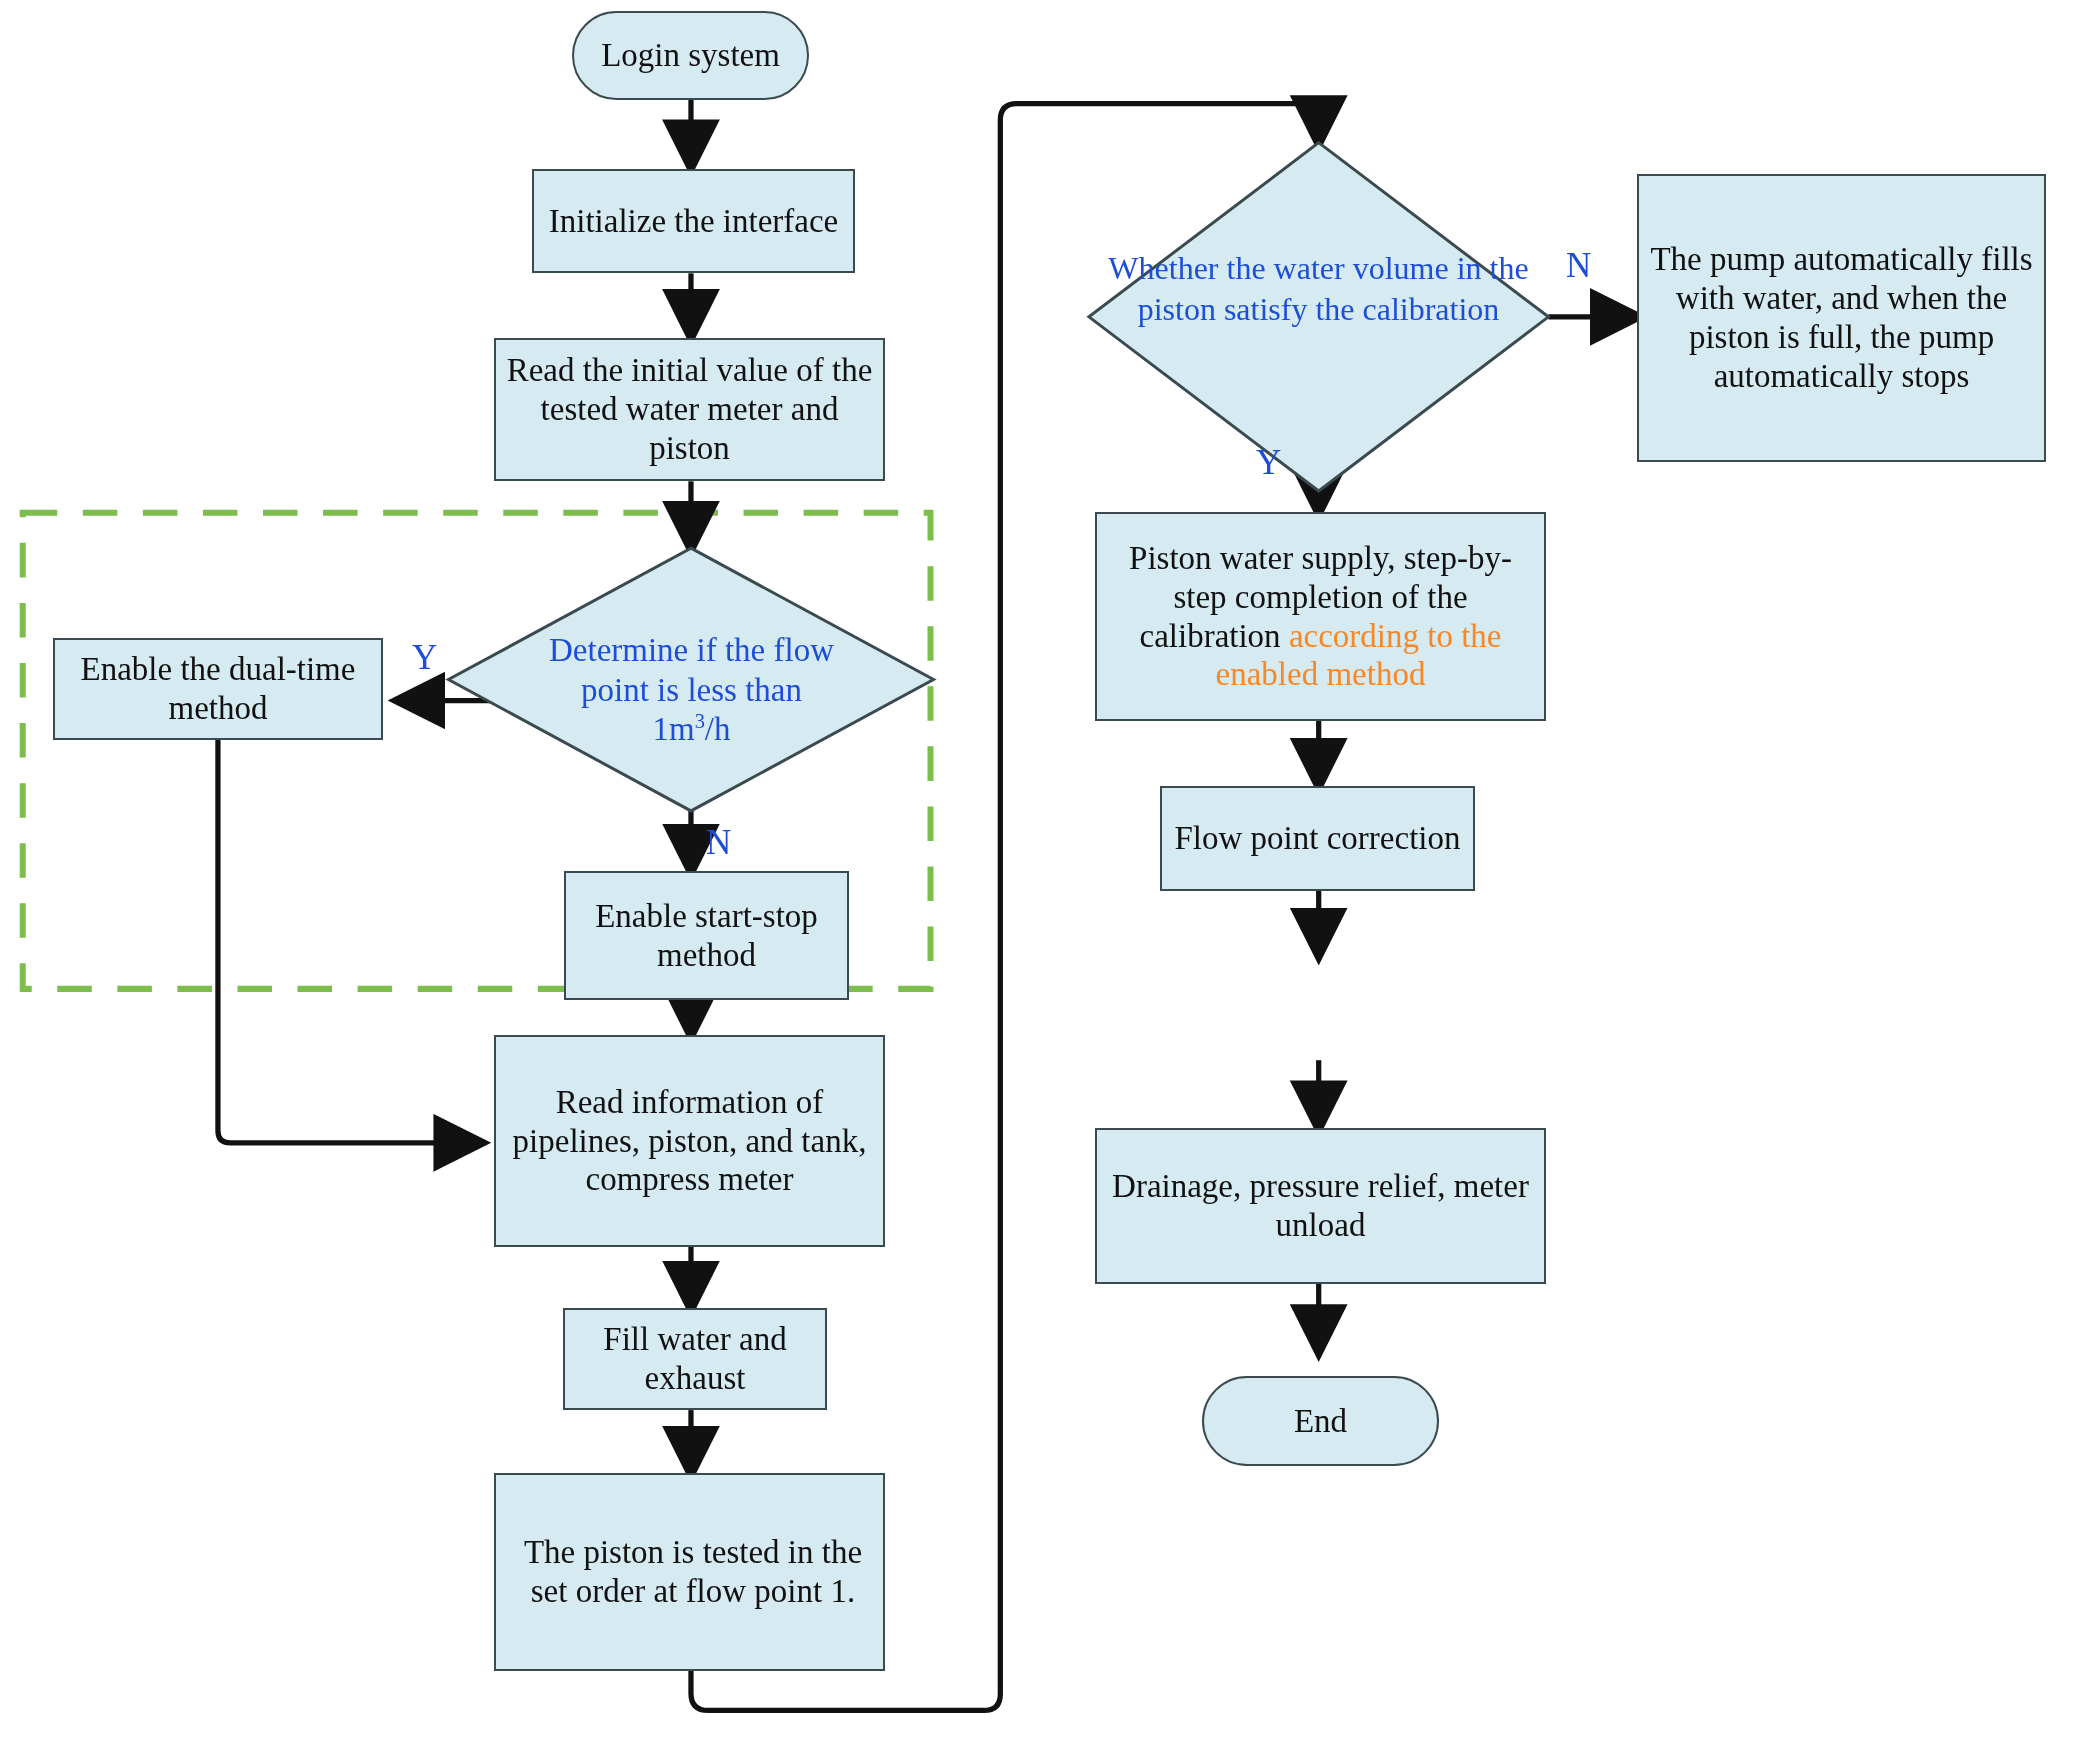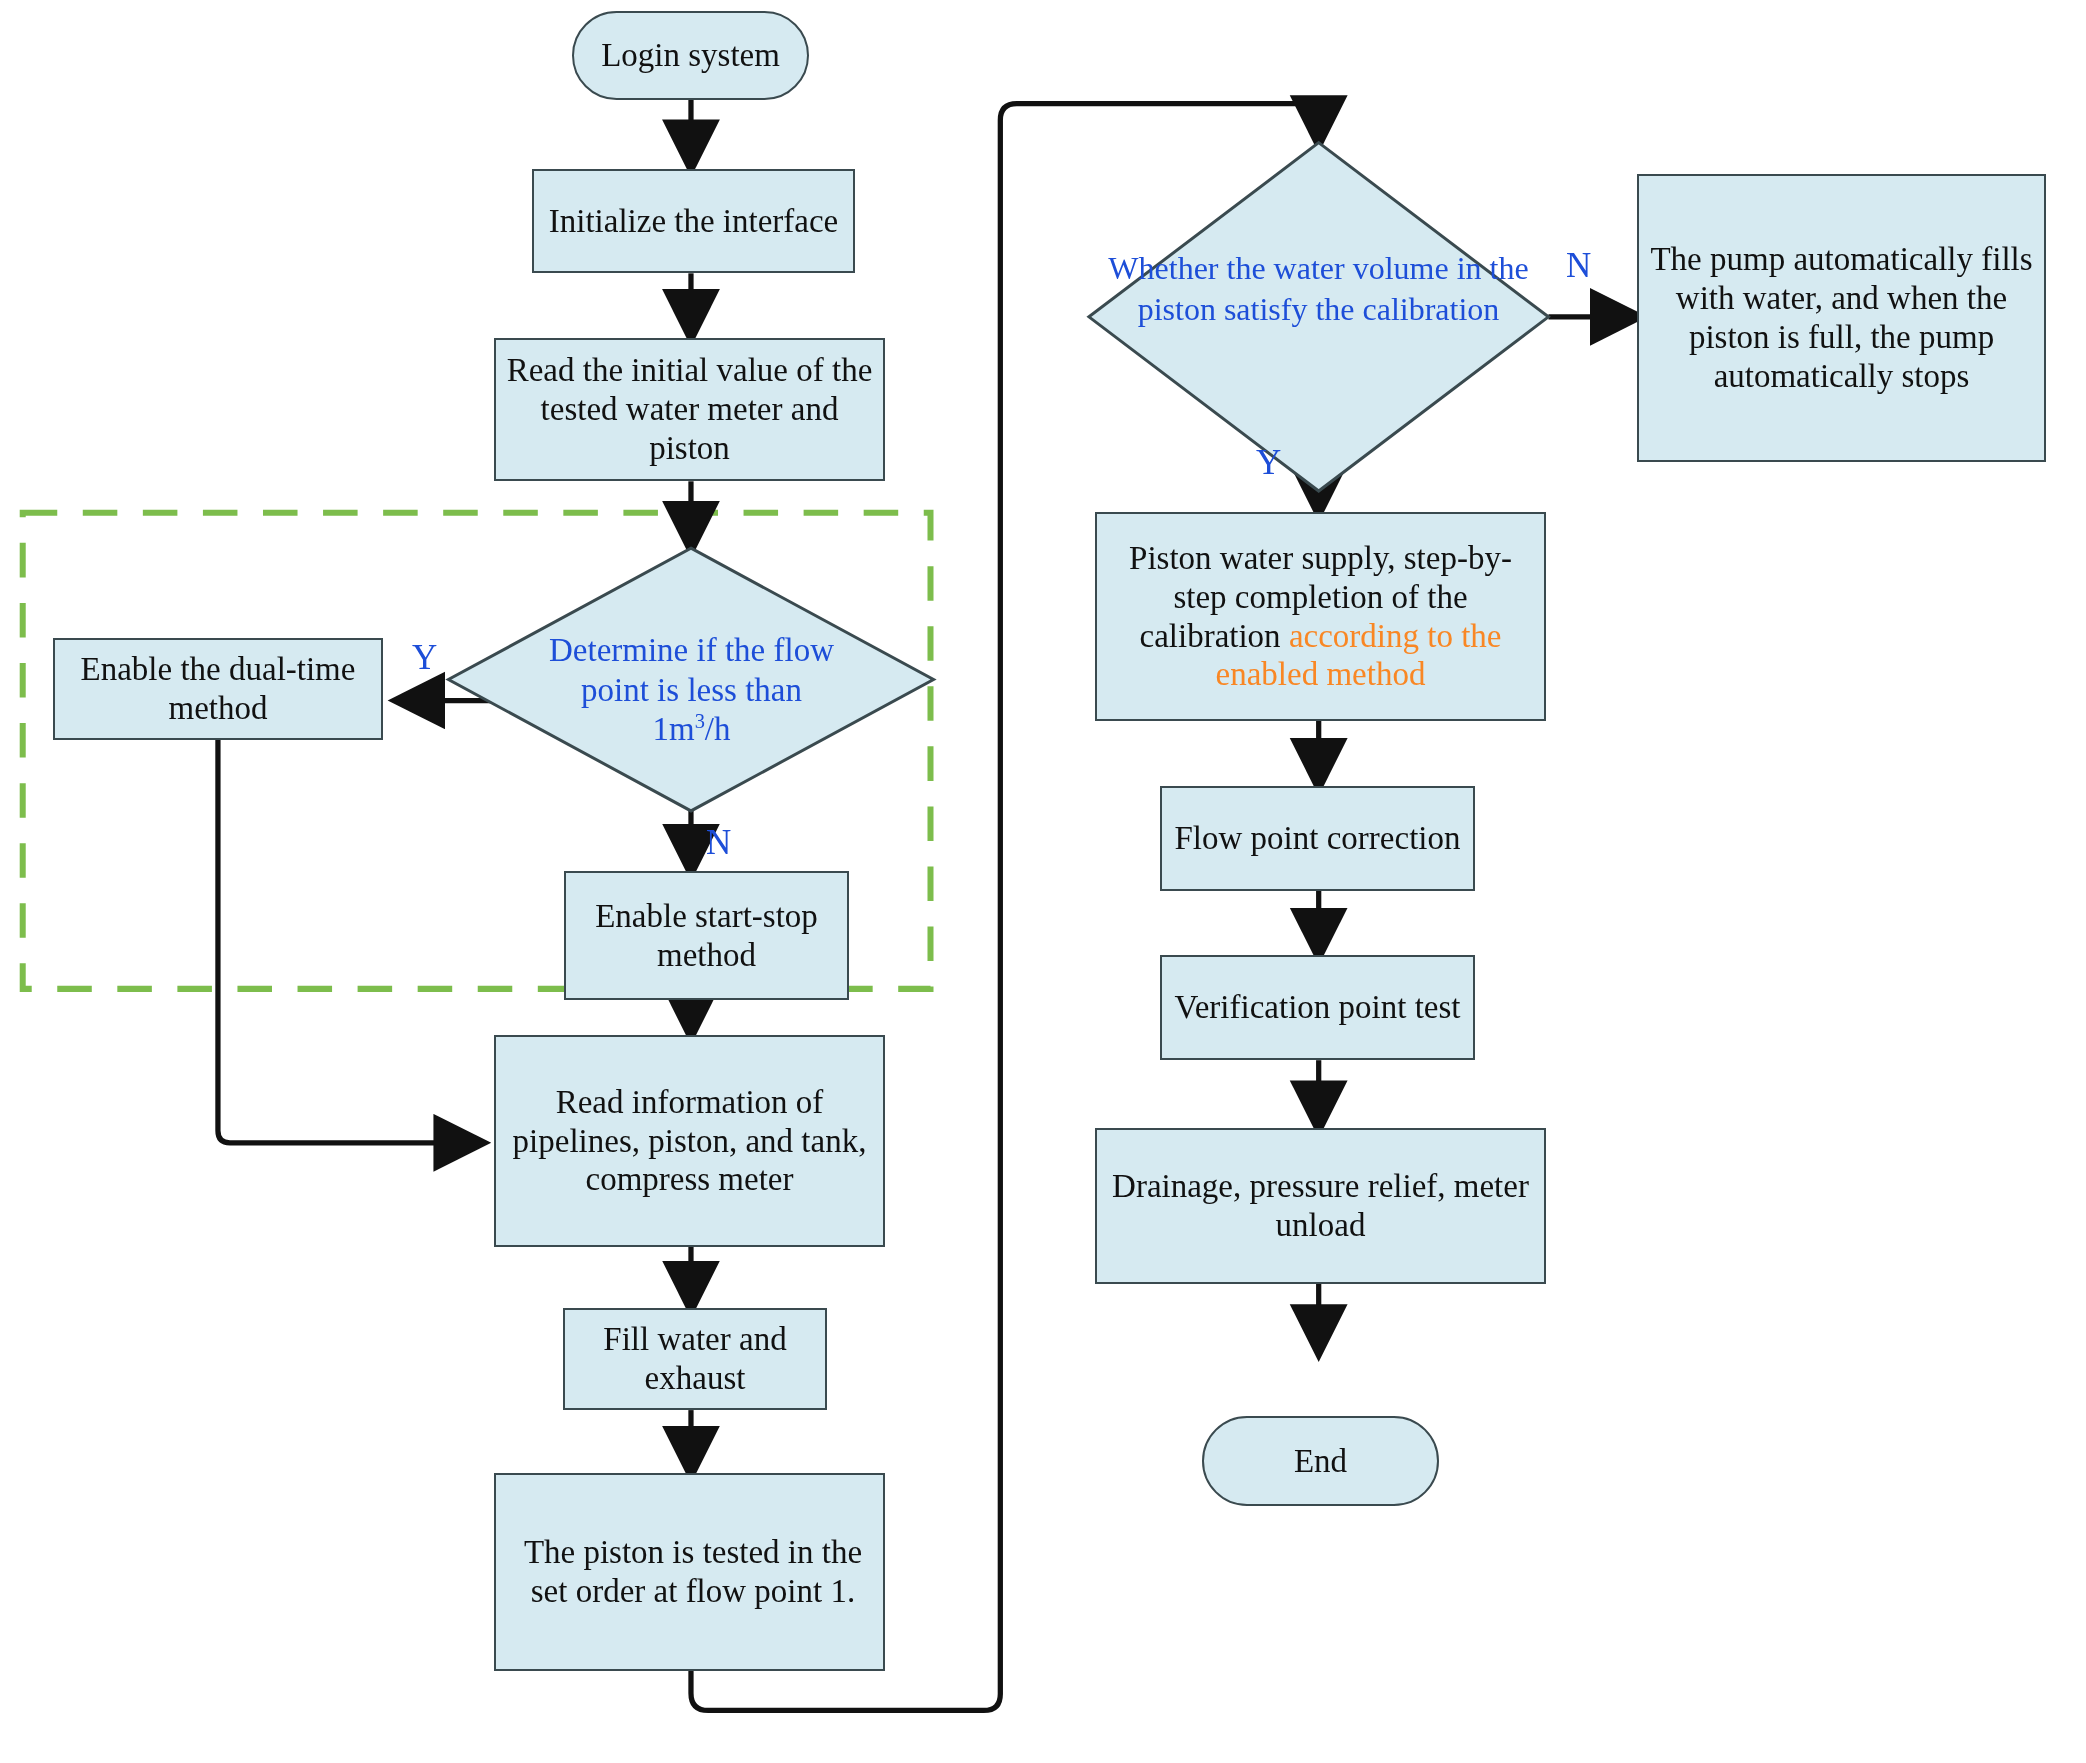--- a/index.html
+++ b/index.html
@@ -136,29 +136,26 @@
   <div class="node" style="left:1095px;top:512px;width:451px;height:209px;">
     <span class="txt">
       <span>Piston water supply, step-by-step completion of the calibration </span><span class="hl">according to the enabled method</span>
     </span>
   </div>
 
   <div class="node" style="left:1160px;top:786px;width:315px;height:105px;">
     <span class="txt">Flow point correction</span>
   </div>
 
-  <div class="node" style="left:1160px;top:955px;width:315px;height:105px;">
-    <span class="txt">Verification point test</span>
-  </div>
 
   <div class="node" style="left:1095px;top:1128px;width:451px;height:156px;">
     <span class="txt">Drainage, pressure relief, meter unload</span>
   </div>
 
-  <div class="node terminal" style="left:1202px;top:1416px;width:237px;height:90px;">
+  <div class="node terminal" style="left:1202px;top:1376px;width:237px;height:90px;">
     <span class="txt">End</span>
   </div>
 
   <div class="edge-label" style="left:412px;top:640px;">Y</div>
 
   <div class="edge-label" style="left:706px;top:825px;">N</div>
 
   <div class="edge-label" style="left:1566px;top:248px;">N</div>
 
   <div class="edge-label" style="left:1256px;top:445px;">Y</div>

